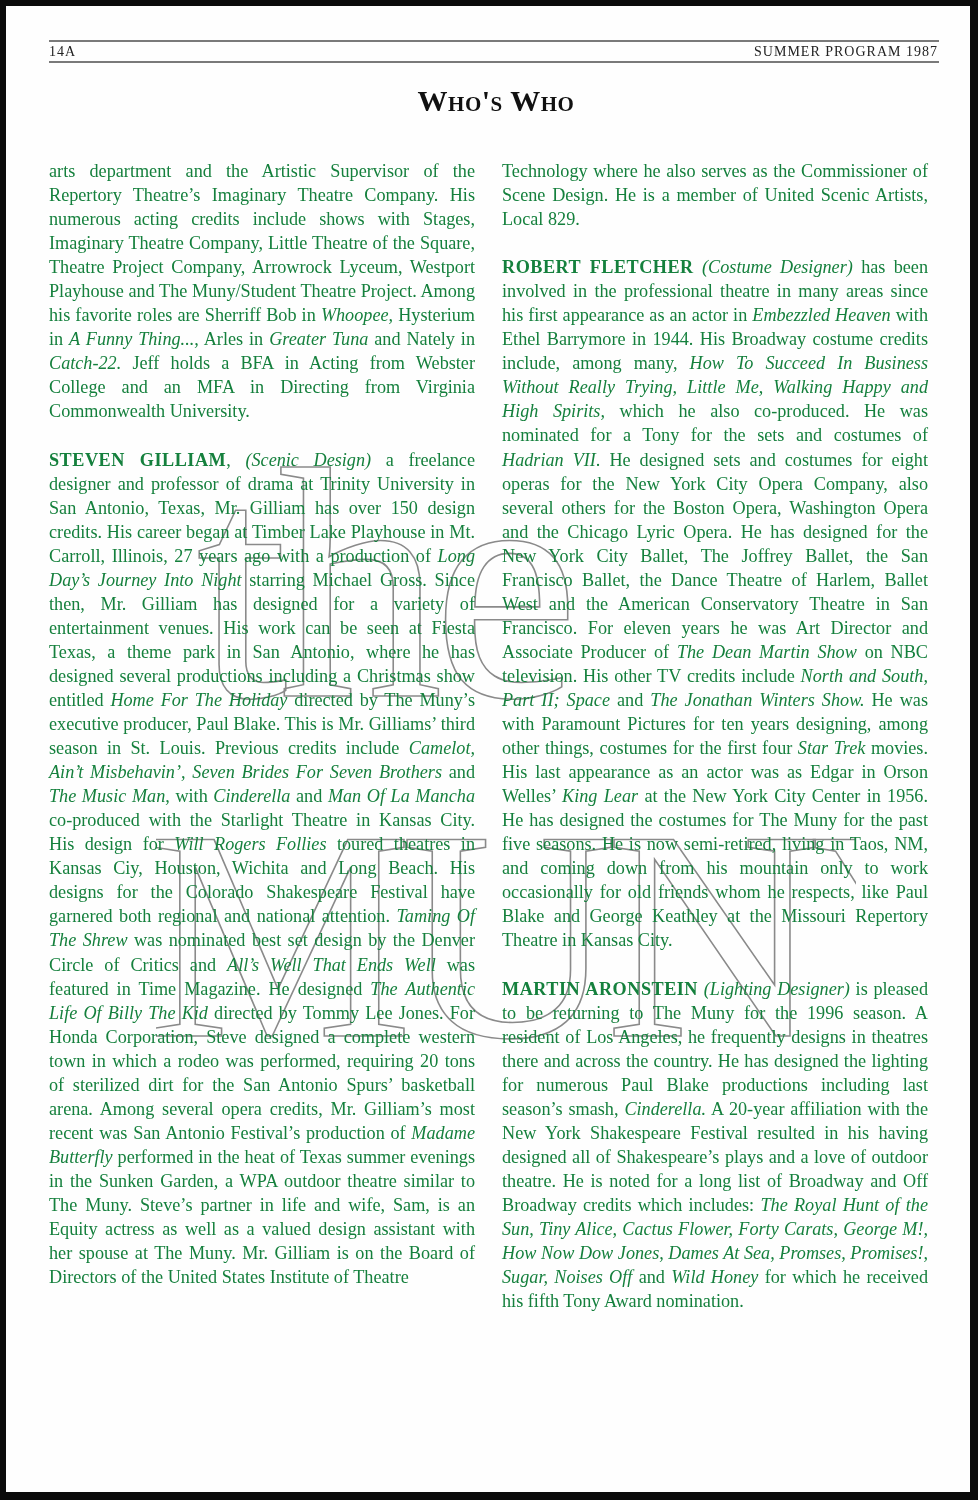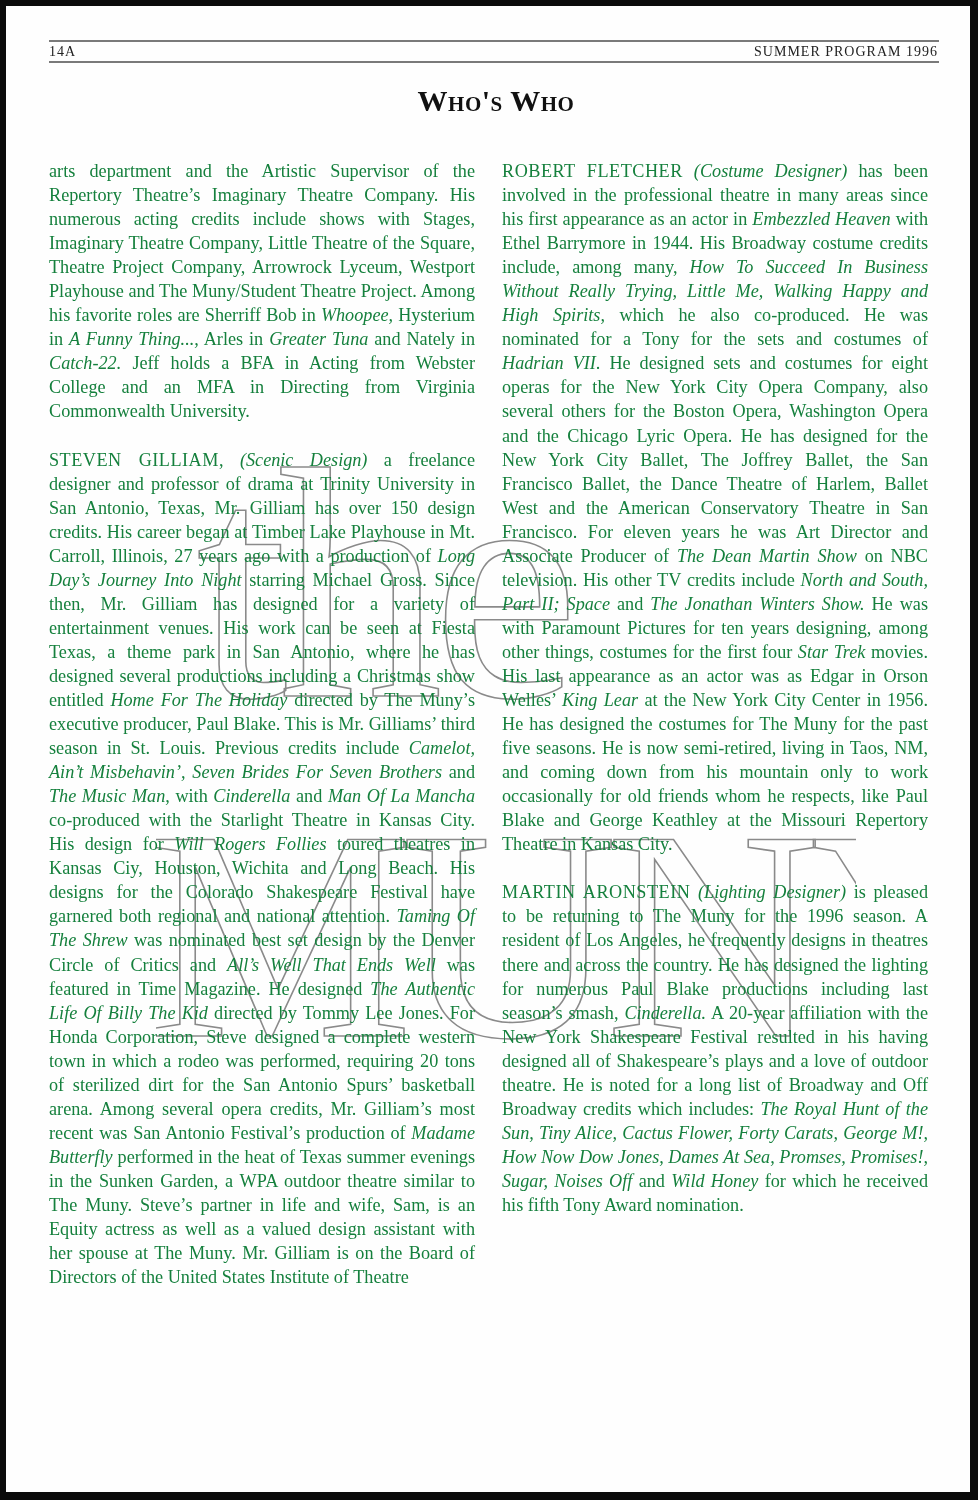--- a/index.html
+++ b/index.html
@@ -28,51 +28,52 @@
   }
   .col {
     position: absolute; top: 153px; width: 426px;
     font-size: 18.2px; line-height: 24.05px; text-align: justify;
     color: #15803d;
   }
   .col.left { left: 43px; }
   .col.right { left: 496px; }
   .col p { margin: 0 0 24px 0; }
   .col p.last { margin-bottom: 0; }
-  .name { font-weight: normal; letter-spacing: 0.5px; }
+  .name { font-weight: bold; letter-spacing: 0.5px; }
   em { font-style: italic; }
   .u { }
   .watermark {
     position: absolute; left: 150px; top: 420px; width: 700px; height: 640px;
     pointer-events: none;
   }
 </style>
 </head>
 <body>
 
 <div class="page">
 
   <div class="rule top"></div>
   <span class="running-head left">14A</span>
-  <span class="running-head right">SUMMER PROGRAM 1996</span>
+  <span class="running-head right">SUMMER PROGRAM 1987</span>
   <div class="rule bottom"></div>
 
   <h1 class="title" style="margin:0;">Who's Who</h1>
 
   <svg class="watermark" viewBox="0 0 700 640">
     <text x="40" y="270" font-family="Liberation Serif, serif" font-size="330" fill="none" stroke="#8a8a8a" stroke-width="1.6" letter-spacing="-10">the</text>
     <text x="-10" y="610" font-family="Liberation Serif, serif" font-size="300" fill="none" stroke="#8a8a8a" stroke-width="1.6" letter-spacing="-12">MUNY</text>
   </svg>
 
   <div class="col left">
     <p><span>arts department and the Artistic Supervisor of the Repertory Theatre’s Imaginary Theatre Company. His numerous acting credits include shows with Stages, Imaginary Theatre Company, Little Theatre of the Square, Theatre Project Company, Arrowrock Lyceum, Westport Playhouse and The Muny/Student Theatre Project. Among his favorite roles are Sherriff Bob in </span><em>Whoopee,</em><span> Hysterium in </span><em>A Funny Thing...,</em><span> Arles in </span><em>Greater Tuna</em><span> and Nately in </span><em>Catch-22.</em><span> Jeff holds a BFA in Acting from Webster College and an MFA in Directing from Virginia Commonwealth University.</span></p>
 
     <p class="last"><span class="name">STEVEN GILLIAM</span><span>, </span><em>(Scenic Design)</em><span> a freelance designer and professor of drama at Trinity University in San Antonio, Texas, Mr. Gilliam has over 150 design credits. His career began at Timber Lake Playhouse in Mt. Carroll, Illinois, 27 years ago with a production of </span><em>Long Day’s Journey Into Night</em><span> starring Michael Gross. Since then, Mr. Gilliam has designed for a variety of entertainment venues. His work can be seen at Fiesta Texas, a theme park in San Antonio, where he has designed several productions including a Christmas show entitled </span><em>Home For The Holiday</em><span> directed by The Muny’s executive producer, Paul Blake. This is Mr. Gilliams’ third season in St. Louis. Previous credits include </span><em>Camelot, Ain’t Misbehavin’, Seven Brides For Seven Brothers</em><span> and </span><em>The Music Man,</em><span> with </span><em>Cinderella</em><span> and </span><em>Man Of La Mancha</em><span> co-produced with the Starlight Theatre in Kansas City. His design for </span><em>Will Rogers Follies</em><span> toured theatres in Kansas Ciy, Houston, Wichita and Long Beach. His designs for the Colorado Shakespeare Festival have garnered both regional and national attention. </span><em>Taming Of The Shrew</em><span> was nominated best set design by the Denver Circle of Critics and </span><em>All’s Well That Ends Well</em><span> was featured in </span><span class="u">Time Magazine</span><span>. He designed </span><em>The Authentic Life Of Billy The Kid</em><span> directed by Tommy Lee Jones. For Honda Corporation, Steve designed a complete western town in which a rodeo was performed, requiring 20 tons of sterilized dirt for the San Antonio Spurs’ basketball arena. Among several opera credits, Mr. Gilliam’s most recent was San Antonio Festival’s production of </span><em>Madame Butterfly</em><span> performed in the heat of Texas summer evenings in the Sunken Garden, a WPA outdoor theatre similar to The Muny. Steve’s partner in life and wife, Sam, is an Equity actress as well as a valued design assistant with her spouse at The Muny. Mr. Gilliam is on the Board of Directors of the United States Institute of Theatre</span></p>
   </div>
 
   <div class="col right">
+    <p><span>Technology where he also serves as the Commissioner of Scene Design. He is a member of United Scenic Artists, Local 829.</span></p>
 
     <p><span class="name">ROBERT FLETCHER</span> <em>(Costume Designer)</em><span> has been involved in the professional theatre in many areas since his first appearance as an actor in </span><em>Embezzled Heaven</em><span> with Ethel Barrymore in 1944. His Broadway costume credits include, among many, </span><em>How To Succeed In Business Without Really Trying, Little Me, Walking Happy and High Spirits,</em><span>  which he also co-produced. He was nominated for a Tony for the sets and costumes of </span><em>Hadrian VII</em><span>. He designed sets and costumes for eight operas for the New York City Opera Company, also several others for the Boston Opera, Washington Opera and the Chicago Lyric Opera. He has designed for the New York City Ballet, The Joffrey Ballet, the San Francisco Ballet, the Dance Theatre of Harlem, Ballet West and the American Conservatory Theatre in San Francisco. For eleven years he was Art Director and Associate Producer of </span><em>The Dean Martin Show</em><span> on NBC television. His other TV credits include </span><em>North and South, Part II; Space</em><span> and </span><em>The Jonathan Winters Show.</em><span> He was with Paramount Pictures for ten years designing, among other things, costumes for the first four </span><em>Star Trek</em><span> movies. His last appearance as an actor was as Edgar in Orson Welles’ </span><em>King Lear</em><span> at the New York City Center in 1956. He has designed the costumes for The Muny for the past five seasons. He is now semi-retired, living in Taos, NM, and coming down from his mountain only to work occasionally for old friends whom he respects, like Paul Blake and George Keathley at the Missouri Repertory Theatre in Kansas City.</span></p>
 
     <p class="last"><span class="name">MARTIN ARONSTEIN</span> <em>(Lighting Designer)</em><span> is pleased to be returning to The Muny for the 1996 season. A resident of Los Angeles, he frequently designs in theatres there and across the country. He has designed the lighting for numerous Paul Blake productions including last season’s smash, </span><em>Cinderella.</em><span> A 20-year affiliation with the New York Shakespeare Festival resulted in his having designed all of Shakespeare’s plays and a love of outdoor theatre. He is noted for a long list of Broadway and Off Broadway credits which includes:  </span><em>The Royal Hunt of the Sun, Tiny Alice, Cactus Flower, Forty Carats, George M!, How Now Dow Jones, Dames At Sea, Promses, Promises!, Sugar, Noises Off</em><span> and </span><em>Wild Honey</em><span> for which he received his fifth Tony Award nomination.</span></p>
   </div>
 
 </div>
 
 </body></html>

